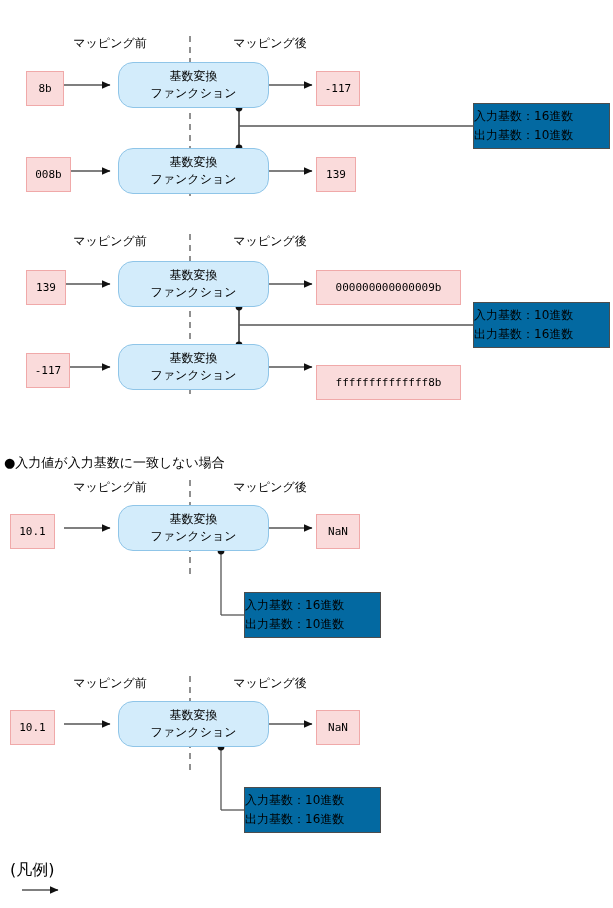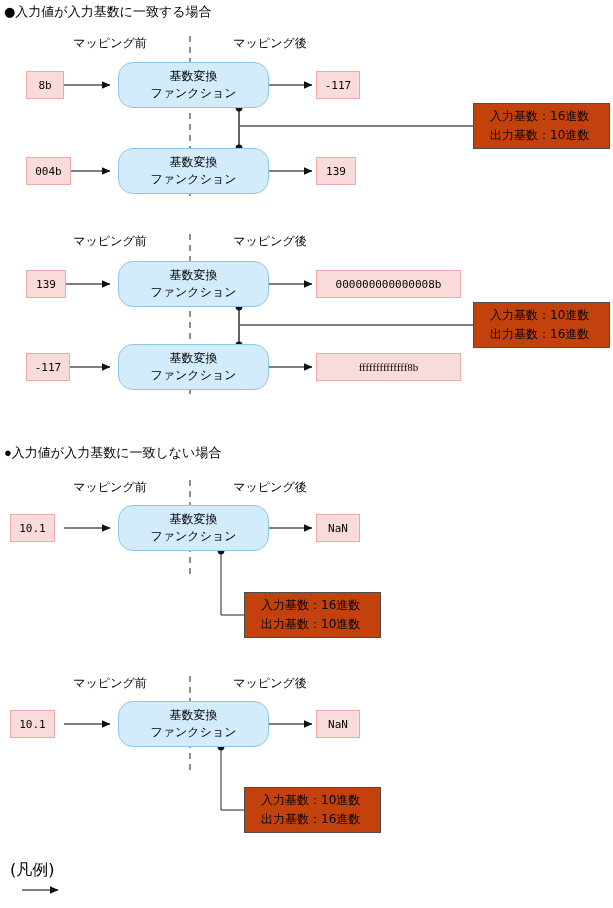--- a/index.html
+++ b/index.html
@@ -51,47 +51,47 @@
     background: #fadbdb;
     border: 1px solid #f0a9a9;
     font-family: "DejaVu Sans Mono", "Liberation Mono", monospace;
     font-size: 11px;
     line-height: 1;
     color: #000000;
     display: flex;
     align-items: center;
     justify-content: center;
     white-space: nowrap;
-    height: 28px;
+    height: 35px;
   }
 
   
   .func {
     box-sizing: border-box;
     background: #d3ecfb;
     border: 1px solid #8fc5e8;
     border-radius: 15px;
     display: flex;
     flex-direction: column;
     align-items: center;
     justify-content: center;
     font-size: 12px;
     line-height: 17px;
     white-space: nowrap;
   }
 
   
   .note {
     box-sizing: border-box;
-    background: #c2410c;
+    background: #0369a1;
     border: 1px solid #4d4d4d;
     display: flex;
     flex-direction: column;
     justify-content: center;
-    padding-left: 16px;
+    padding-left: 0;
     font-size: 12px;
     line-height: 19px;
     white-space: nowrap;
   }
 
   
   .legend-title {
     font-size: 16px;
     line-height: 15px;
     white-space: nowrap;
@@ -150,67 +150,66 @@
       <line x1="64" y1="724" x2="110" y2="724" marker-end="url(#ah)"></line>
       <line x1="269" y1="724" x2="312" y2="724" marker-end="url(#ah)"></line>
       <line x1="221" y1="747" x2="221" y2="810"></line>
       <line x1="221" y1="810" x2="244" y2="810"></line>
       <circle cx="221" cy="747" r="3.4" fill="#111111" stroke="none"></circle>
 
       <line x1="22" y1="890" x2="58" y2="890" marker-end="url(#ah)"></line>
     </g>
   </svg>
 
-  <div class="abs section-head" style="left:4px; top:4px;">●入力値が入力基数に一致する場合</div>
 
   <div class="abs caption" style="left:60px; top:36px; width:100px;">マッピング前</div>
   <div class="abs caption" style="left:220px; top:36px; width:100px;">マッピング後</div>
 
   <div class="abs chip" style="left:26px; top:71px; width:38px;">8b</div>
   <div class="abs func" style="left:118px; top:62px; width:151px; height:46px;">
     <span>基数変換</span>
     <span>ファンクション</span>
   </div>
   <div class="abs chip" style="left:316px; top:71px; width:44px;">-117</div>
 
-  <div class="abs chip" style="left:26px; top:157px; width:45px;">004b</div>
+  <div class="abs chip" style="left:26px; top:157px; width:45px;">008b</div>
   <div class="abs func" style="left:118px; top:148px; width:151px; height:46px;">
     <span>基数変換</span>
     <span>ファンクション</span>
   </div>
   <div class="abs chip" style="left:316px; top:157px; width:40px;">139</div>
 
   <div class="abs note" style="left:473px; top:103px; width:137px; height:46px;">
     <span>入力基数：16進数</span>
     <span>出力基数：10進数</span>
   </div>
 
   <div class="abs caption" style="left:60px; top:234px; width:100px;">マッピング前</div>
   <div class="abs caption" style="left:220px; top:234px; width:100px;">マッピング後</div>
 
   <div class="abs chip" style="left:26px; top:270px; width:40px;">139</div>
   <div class="abs func" style="left:118px; top:261px; width:151px; height:46px;">
     <span>基数変換</span>
     <span>ファンクション</span>
   </div>
-  <div class="abs chip" style="left:316px; top:270px; width:145px;">000000000000008b</div>
+  <div class="abs chip" style="left:316px; top:270px; width:145px;">000000000000009b</div>
 
   <div class="abs chip" style="left:26px; top:353px; width:44px;">-117</div>
   <div class="abs func" style="left:118px; top:344px; width:151px; height:46px;">
     <span>基数変換</span>
     <span>ファンクション</span>
   </div>
-  <div class="abs chip" style="left:316px; top:353px; width:145px;font-family:Liberation Serif, serif;">ffffffffffffff8b</div>
+  <div class="abs chip" style="left:316px; top:365px; width:145px;">ffffffffffffff8b</div>
 
   <div class="abs note" style="left:473px; top:302px; width:137px; height:46px;">
     <span>入力基数：10進数</span>
     <span>出力基数：16進数</span>
   </div>
 
-  <div class="abs section-head" style="left:4px; top:445px;font-family:Liberation Serif, serif;">●入力値が入力基数に一致しない場合</div>
+  <div class="abs section-head" style="left:4px; top:455px;">●入力値が入力基数に一致しない場合</div>
 
   <div class="abs caption" style="left:60px; top:480px; width:100px;">マッピング前</div>
   <div class="abs caption" style="left:220px; top:480px; width:100px;">マッピング後</div>
 
   <div class="abs chip" style="left:10px; top:514px; width:45px;">10.1</div>
   <div class="abs func" style="left:118px; top:505px; width:151px; height:46px;">
     <span>基数変換</span>
     <span>ファンクション</span>
   </div>
   <div class="abs chip" style="left:316px; top:514px; width:44px;">NaN</div>

